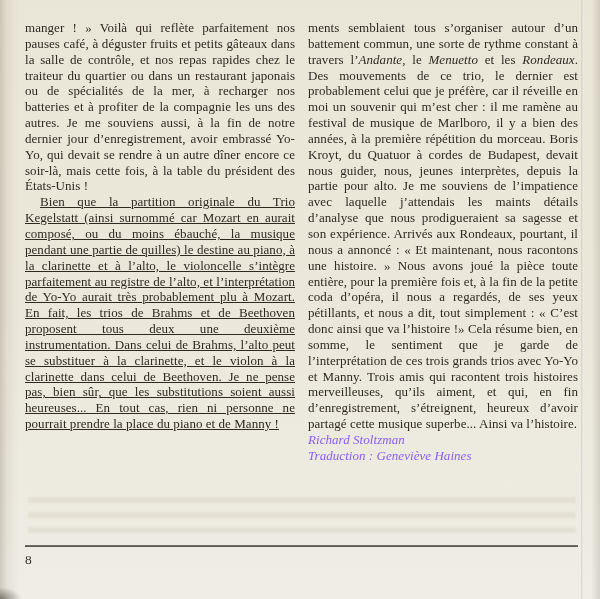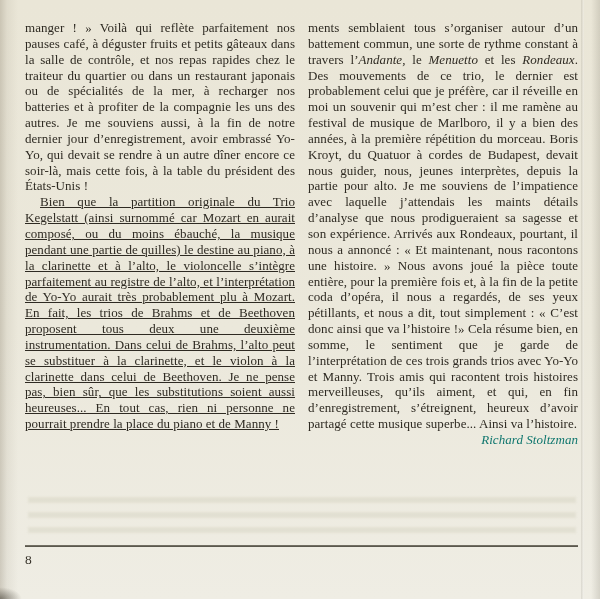--- a/index.html
+++ b/index.html
@@ -44,23 +44,23 @@
     line-height: 15.85px;
     text-align: justify;
     color: #2e2a22;
     letter-spacing: 0.05px;
   }
   .col p { margin: 0; }
   .col p.indented { text-indent: 15px; text-decoration: underline; }
   .col i { font-style: italic; }
 
   .signature {
-    text-align: right;
+    text-align: left;
     font-style: italic;
-    color: #0f766e;
+    color: #8b5cf6;
   }
 
   .footer-rule {
     position: absolute; left: 25px; top: 545px; width: 553px; height: 2px;
     background: linear-gradient(180deg, #7d796d, #4f4c43);
   }
   .page-number {
     position: absolute; left: 25px; top: 552px;
     font-size: 13.5px; color: #38342b;
   }
@@ -73,20 +73,21 @@
   <div class="col">
     <p>manger ! » Voilà qui reflète parfaitement nos pauses café, à déguster fruits et petits gâteaux dans la salle de contrôle, et nos repas rapides chez le traiteur du quartier ou dans un restaurant japonais ou de spécialités de la mer, à recharger nos batteries et à profiter de la compagnie les uns des autres. Je me souviens aussi, à la fin de notre dernier jour d’enregistrement, avoir embrassé Yo-Yo, qui devait se rendre à un autre dîner encore ce soir-là, mais cette fois, à la table du président des États-Unis !</p>
     <p class="indented">Bien que la partition originale du Trio Kegelstatt (ainsi surnommé car Mozart en aurait composé, ou du moins ébauché, la musique pendant une partie de quilles) le destine au piano, à la clarinette et à l’alto, le violoncelle s’intègre parfaitement au registre de l’alto, et l’interprétation de Yo-Yo aurait très probablement plu à Mozart. En fait, les trios de Brahms et de Beethoven proposent tous deux une deuxième instrumentation. Dans celui de Brahms, l’alto peut se substituer à la clarinette, et le violon à la clarinette dans celui de Beethoven. Je ne pense pas, bien sûr, que les substitutions soient aussi heureuses... En tout cas, rien ni personne ne pourrait prendre la place du piano et de Manny !</p>
   </div>
 
   <div class="col">
     <p><span>ments semblaient tous s’organiser autour d’un battement commun, une sorte de rythme constant à travers l’</span><i>Andante</i><span>, le </span><i>Menuetto</i><span> et les </span><i>Rondeaux</i><span>. Des mouvements de ce trio, le dernier est probablement celui que je préfère, car il réveille en moi un souvenir qui m’est cher : il me ramène au festival de musique de Marlboro, il y a bien des années, à la première répétition du morceau. Boris Kroyt, du Quatuor à cordes de Budapest, devait nous guider, nous, jeunes interprètes, depuis la partie pour alto. Je me souviens de l’impatience avec laquelle j’attendais les maints détails d’analyse que nous prodigueraient sa sagesse et son expérience. Arrivés aux Rondeaux, pourtant, il nous a annoncé : « Et maintenant, nous racontons une histoire. » Nous avons joué la pièce toute entière, pour la première fois et, à la fin de la petite coda d’opéra, il nous a regardés, de ses yeux pétillants, et nous a dit, tout simplement : « C’est donc ainsi que va l’histoire !» Cela résume bien, en somme, le sentiment que je garde de l’interprétation de ces trois grands trios avec Yo-Yo et Manny. Trois amis qui racontent trois histoires merveilleuses, qu’ils aiment, et qui, en fin d’enregistrement, s’étreignent, heureux d’avoir partagé cette musique superbe... Ainsi va l’histoire.</span></p>
 
     <div class="signature">
       <div>Richard Stoltzman</div>
+      <div>Traduction : Geneviève Haines</div>
     </div>
   </div>
 
 </div>
 
 <div class="show-through"></div>
 <div class="footer-rule"></div>
 <div class="page-number">8</div>
 
 <div class="crease"></div>

